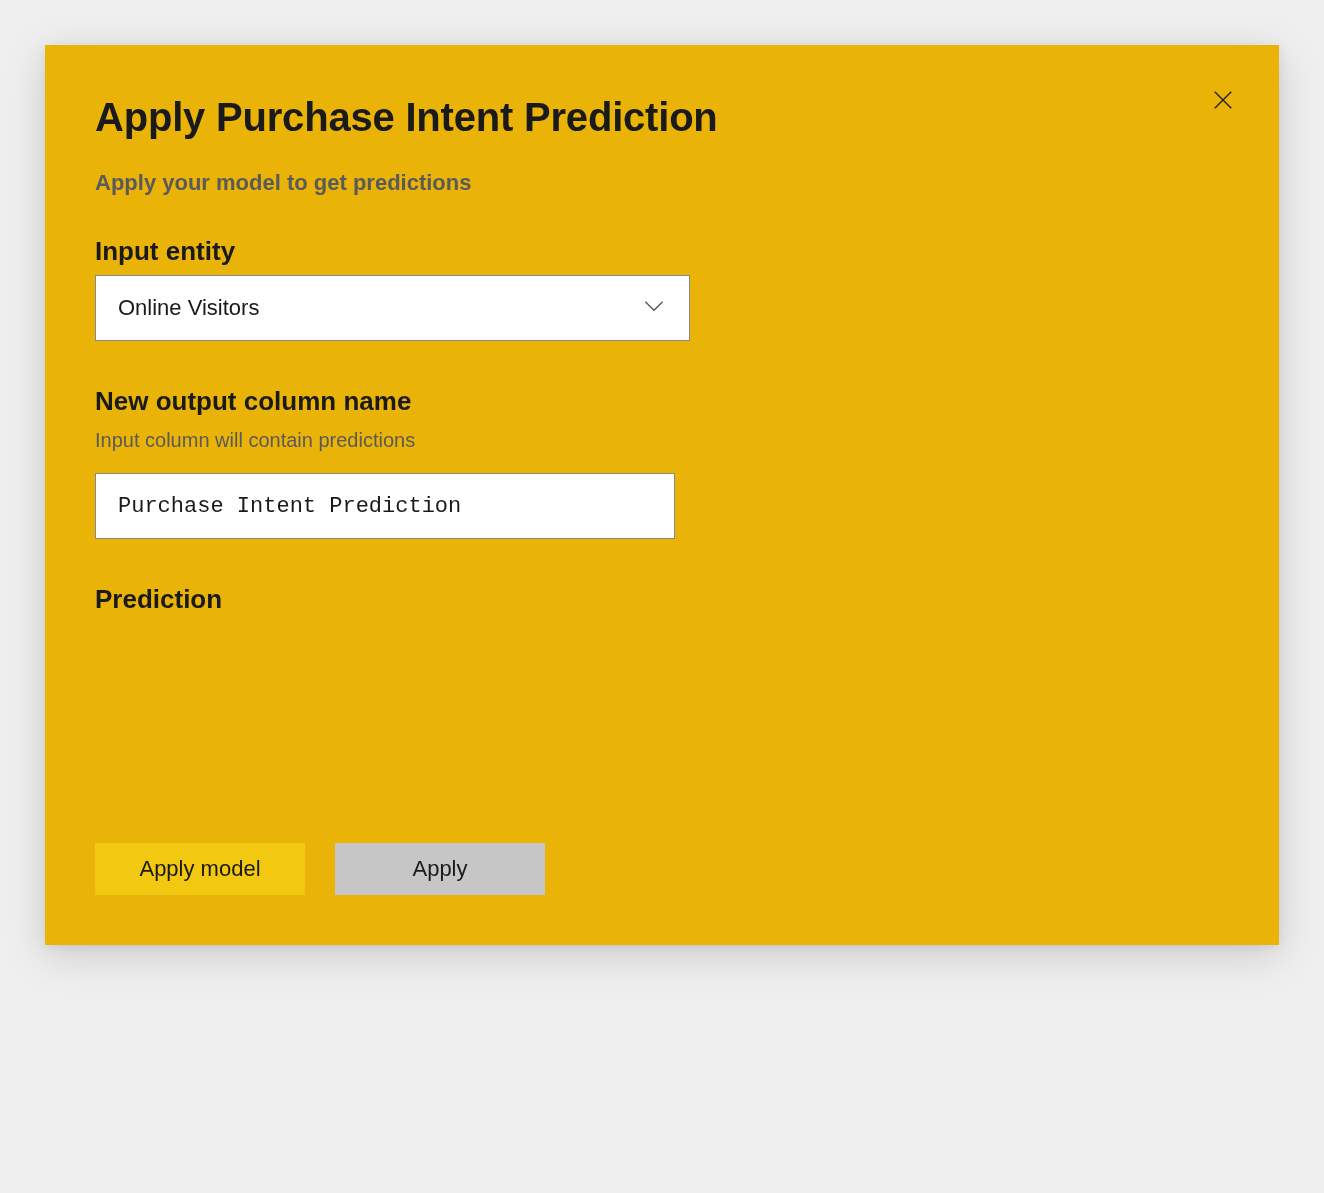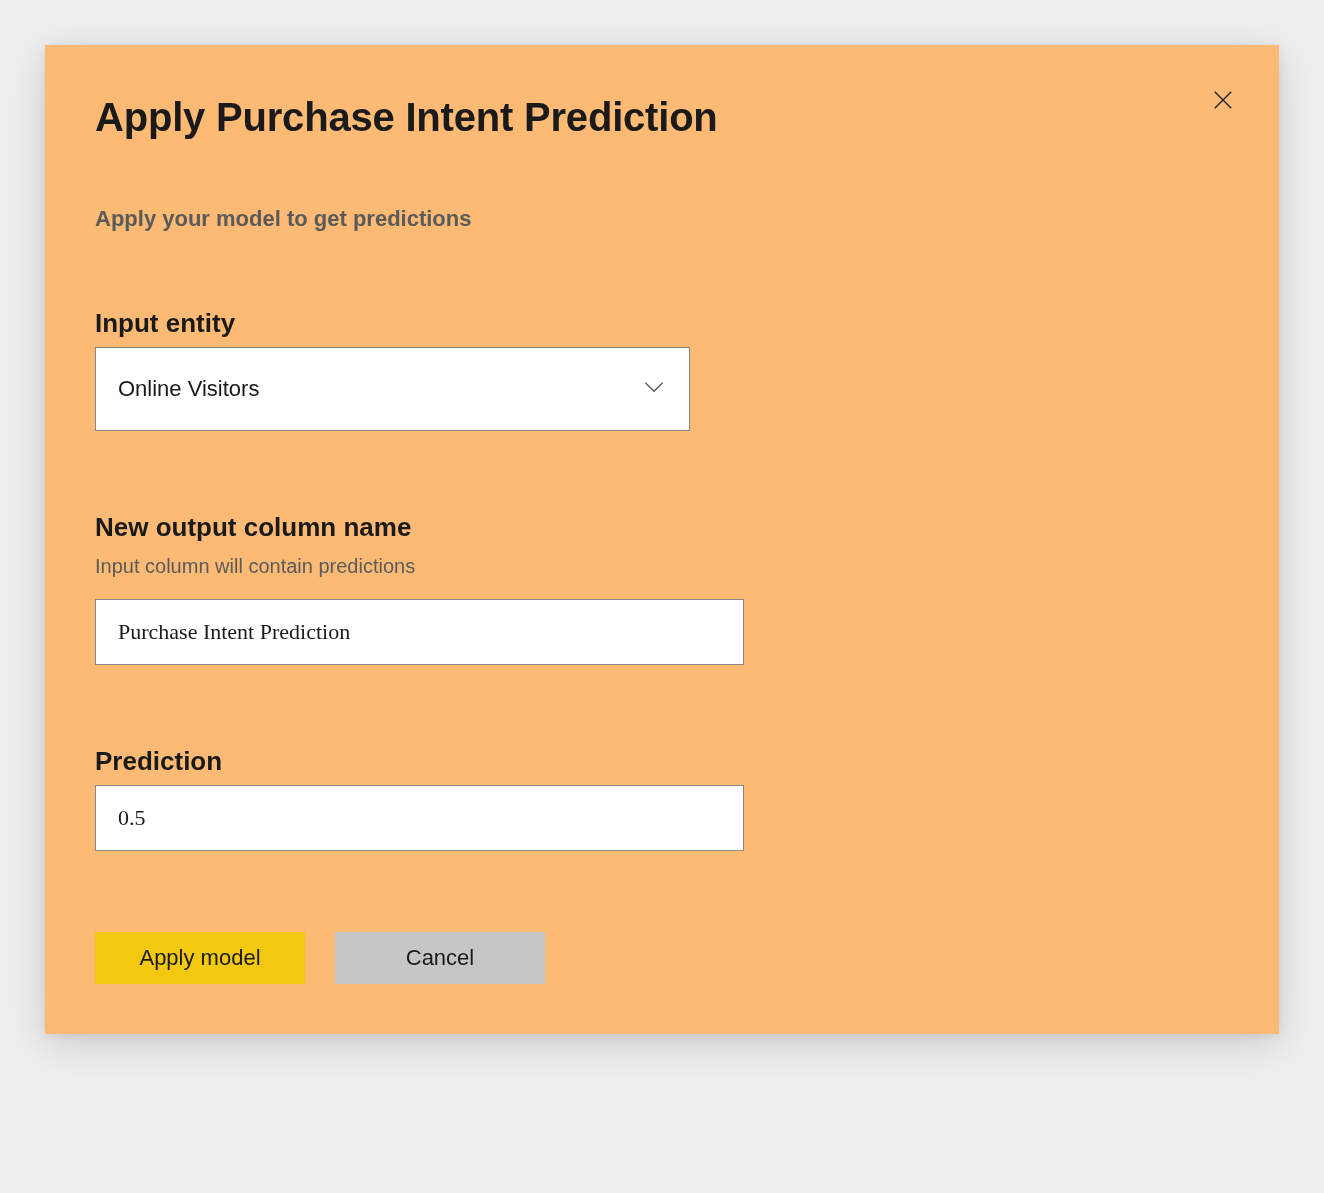--- a/index.html
+++ b/index.html
@@ -8,28 +8,27 @@
       padding: 0;
     }
     body {
       font-family: "Segoe UI", -apple-system, BlinkMacSystemFont, sans-serif;
       background: #efefef;
       padding: 45px;
       width: 1324px;
       height: 1193px;
     }
     .dialog {
-      background: #fdba74;
+      background: #eab308;
       box-shadow: 0 10px 40px rgba(0,0,0,0.15), 0 2px 10px rgba(0,0,0,0.08);
       padding: 50px 50px 50px 50px;
       position: relative;
       min-height: 900px;
       display: flex;
       flex-direction: column;
-      gap: 36px;
     }
     .close-btn {
       position: absolute;
       top: 40px;
       right: 40px;
       width: 32px;
       height: 32px;
       cursor: pointer;
       background: transparent;
       border: none;
@@ -67,48 +66,48 @@
     }
     .field-help {
       font-size: 20px;
       color: #5a5a5a;
       margin-bottom: 18px;
       line-height: 1.5;
       font-weight: 400;
     }
     .dropdown {
       width: 595px;
-      height: 84px;
+      height: 66px;
       border: 1px solid #888;
       display: flex;
       align-items: center;
       justify-content: space-between;
       padding: 0 22px;
       cursor: pointer;
       background: #fff;
     }
     .dropdown-value {
       font-size: 22px;
       color: #1a1a1a;
     }
     .chevron svg {
       width: 26px;
       height: 26px;
       stroke: #555;
       stroke-width: 1.2;
       fill: none;
     }
     .text-input {
-      width: 649px;
+      width: 580px;
       height: 66px;
       border: 1px solid #888;
       padding: 0 22px;
       font-size: 22px;
       color: #1a1a1a;
-      font-family: Liberation Serif, serif;
+      font-family: Liberation Mono, monospace;
       background: #fff;
     }
     .button-row {
       margin-top: auto;
       display: flex;
       justify-content: flex-start;
       gap: 30px;
     }
     .btn {
       min-width: 210px;
@@ -160,21 +159,20 @@
   </div>
 
   <div class="field-group">
     <div class="field-label">New output column name</div>
     <div class="field-help">Input column will contain predictions</div>
     <input type="text" class="text-input" value="Purchase Intent Prediction" style="">
   </div>
 
   <div class="field-group">
     <div class="field-label">Prediction</div>
-    <input type="text" class="text-input" value="0.5" style="">
   </div>
 
   <div class="button-row">
     <button class="btn btn-primary">Apply model</button>
-    <button class="btn btn-secondary">Cancel</button>
+    <button class="btn btn-secondary">Apply</button>
   </div>
 
 </div>
 
 </body></html>

